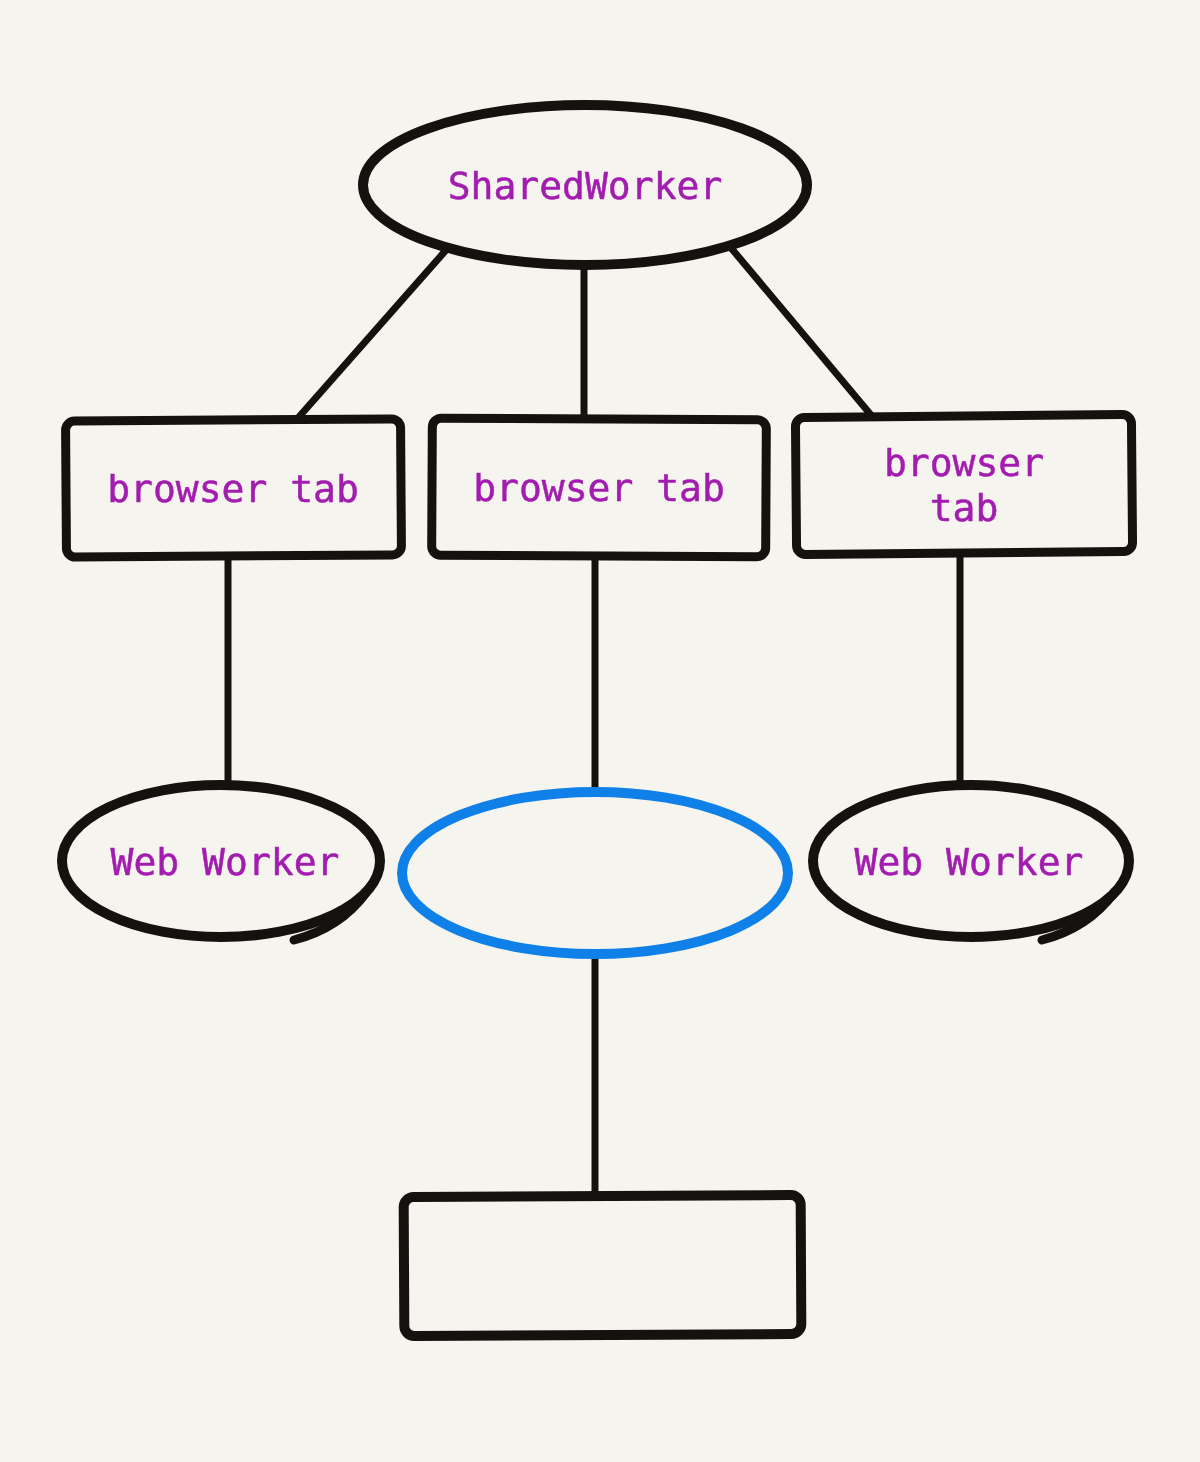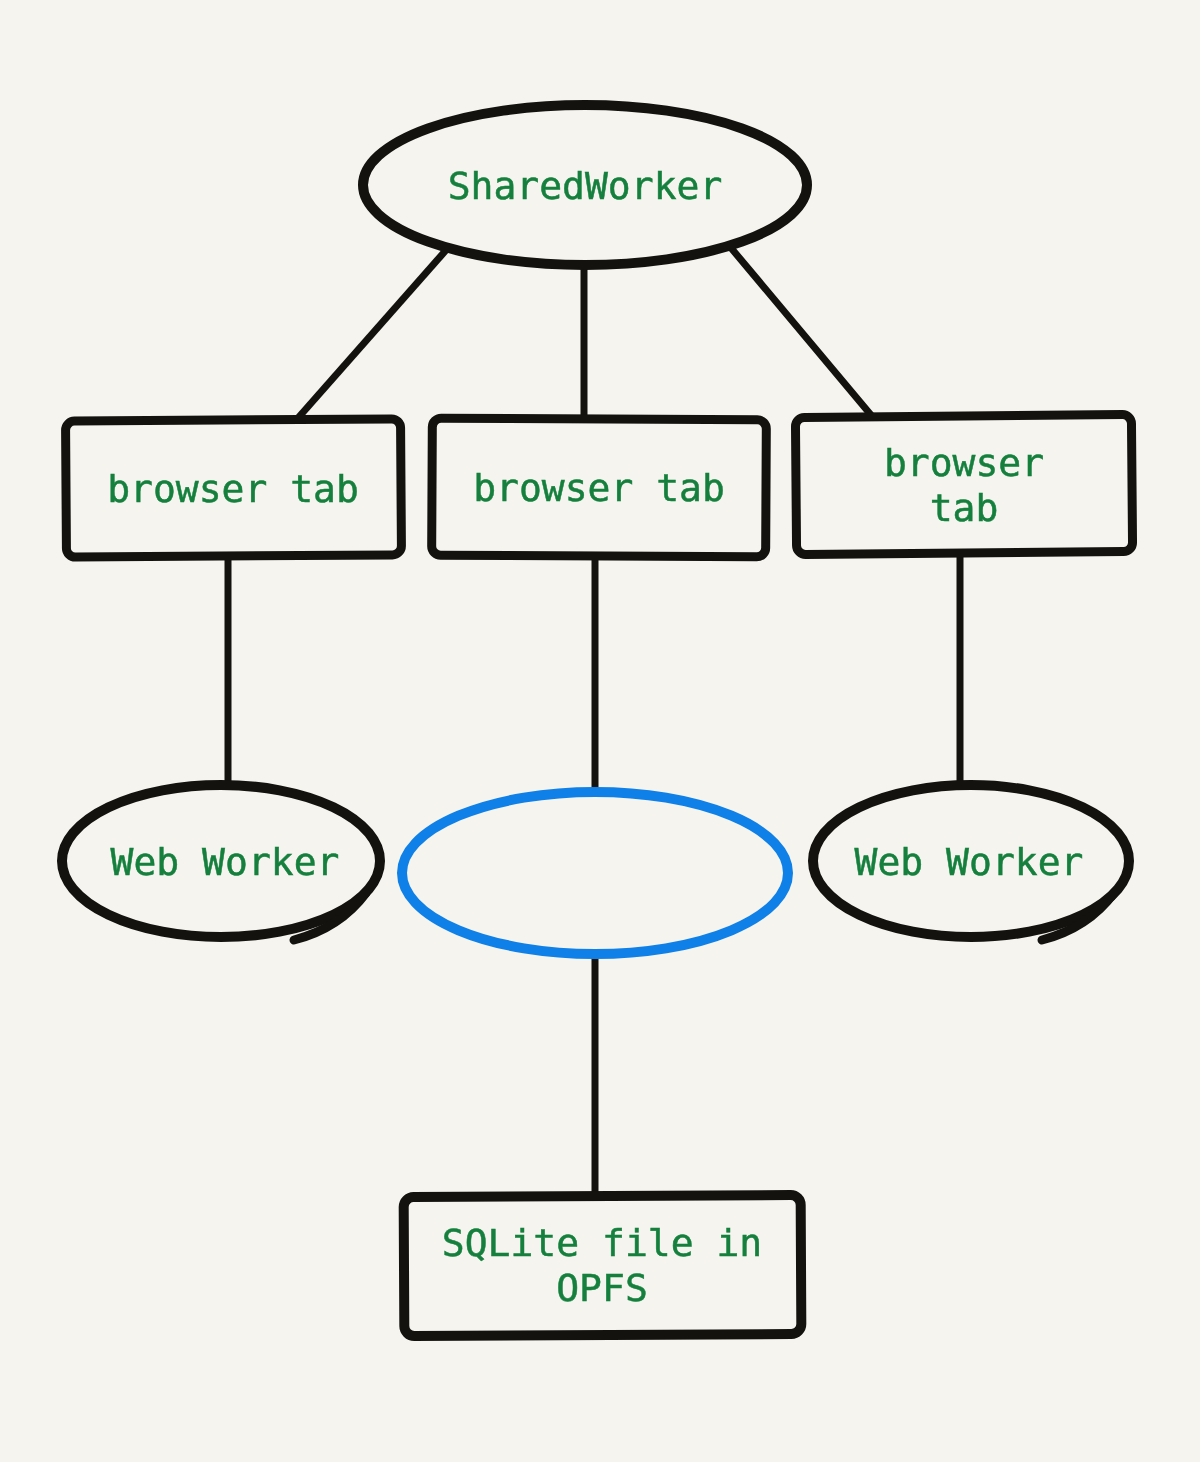--- a/index.html
+++ b/index.html
@@ -9,21 +9,21 @@
     background:#f5f4ef;
     font-family:"DejaVu Sans Mono","Liberation Mono",monospace;
     overflow:hidden;
   }
   .stage svg{position:absolute;left:0;top:0;}
   .label{
     position:absolute;
     transform:translate(-50%,-50%);
     font-size:38px;
     line-height:1.18;
-    color:#15803d;
+    color:#a21caf;
     text-align:center;
     white-space:pre-line;
     -webkit-text-stroke:0.5px currentColor;
   }
   .label.accent{
     color:#0f80e8;
     font-weight:bold;
   }
 </style>
 </head>
@@ -67,16 +67,14 @@
 
   <div class="label" style="left:599px;top:488px;">browser tab</div>
 
   <div class="label" style="left:964px;top:486px;">browser tab</div>
 
   <div class="label" style="left:225px;top:862px;">Web Worker</div>
 
 
   <div class="label" style="left:969px;top:862px;">Web Worker</div>
 
-  <div class="label" style="left:602px;top:1266px;">SQLite file in
-OPFS</div>
 
 </div>
 
 </body></html>

